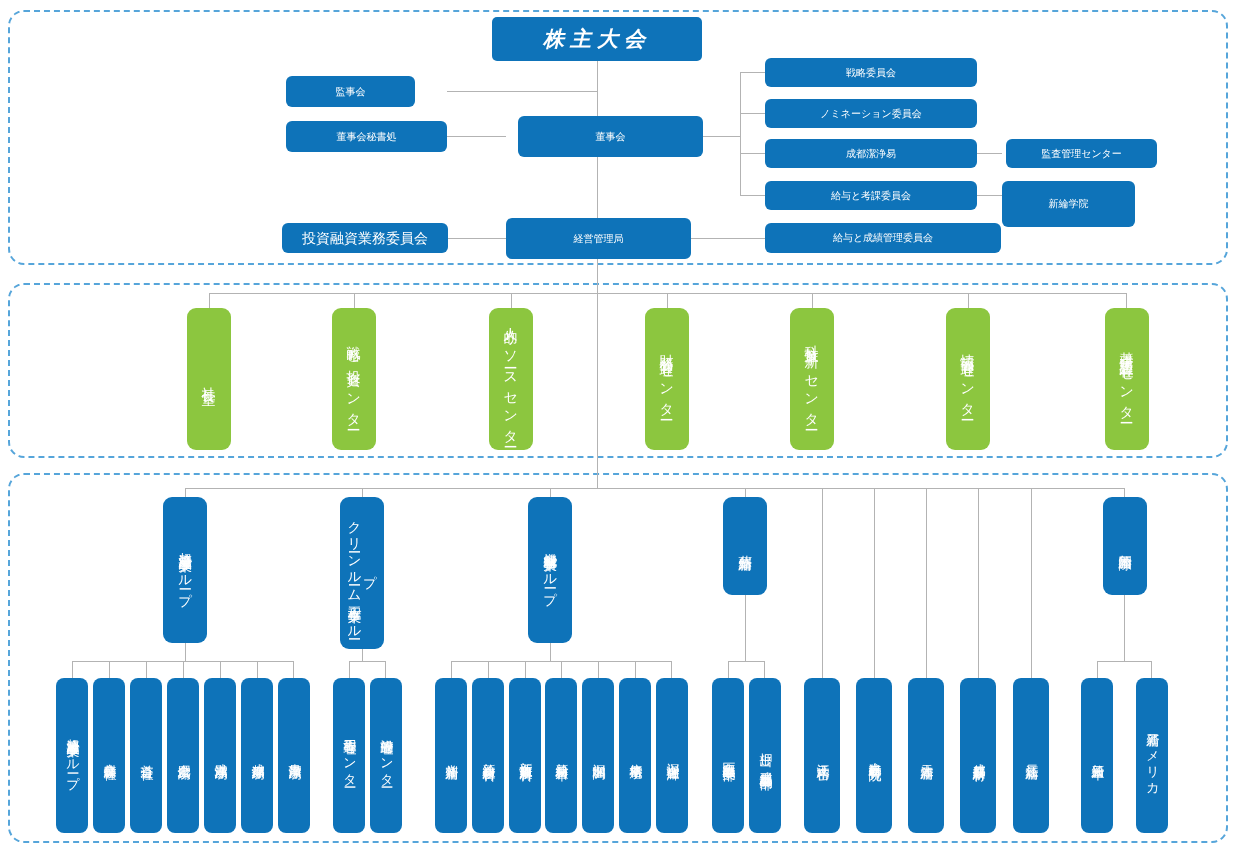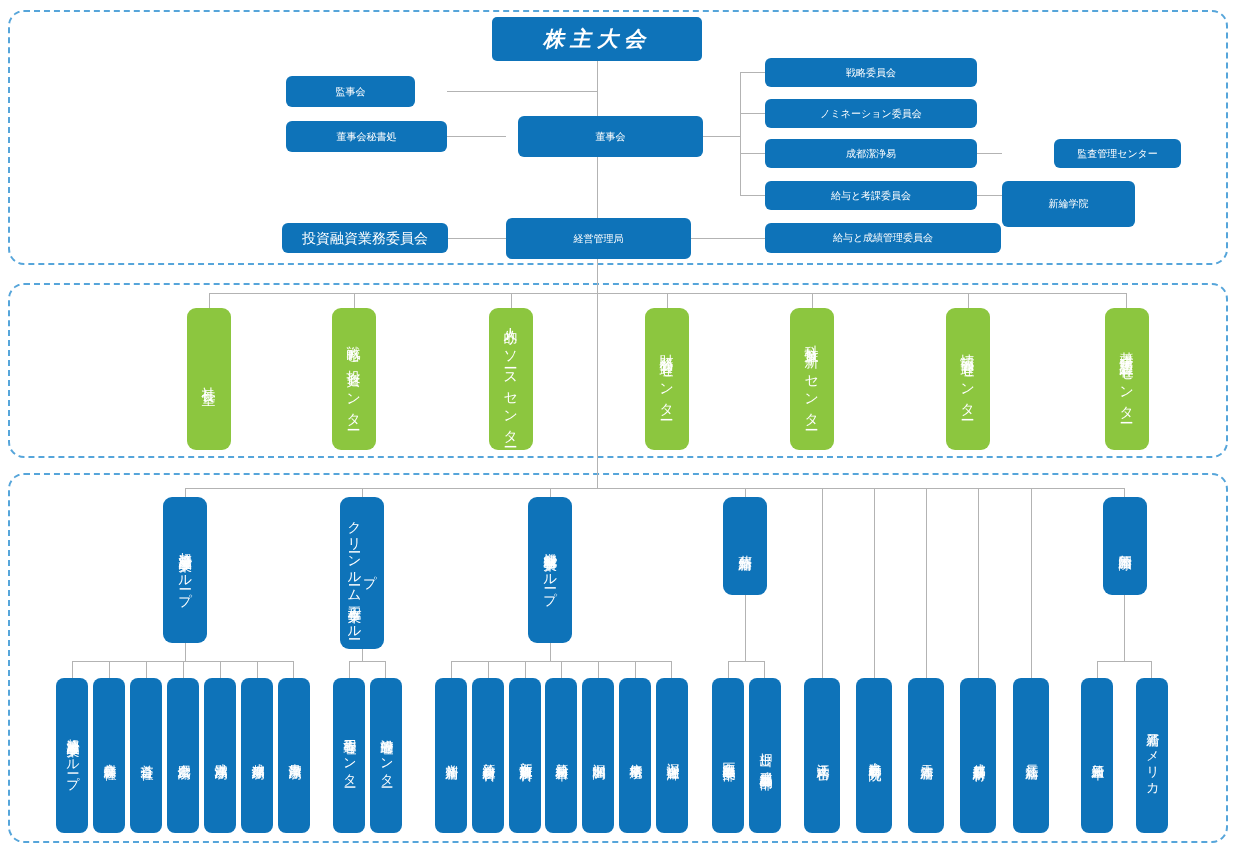--- a/index.html
+++ b/index.html
@@ -70,21 +70,21 @@
     </div>
   <div class="node h" style="left:765px;top:99px;width:212px;height:29px">
       <span>ノミネーション委員会</span>
     </div>
   <div class="node h" style="left:765px;top:139px;width:212px;height:29px">
       <span>成都潔浄易</span>
     </div>
   <div class="node h" style="left:765px;top:181px;width:212px;height:29px">
       <span>給与と考課委員会</span>
     </div>
-  <div class="node h" style="left:1054px;top:139px;width:127px;height:29px">
+  <div class="node h" style="left:1006px;top:139px;width:151px;height:29px">
       <span>監査管理センター</span>
     </div>
   <div class="node h" style="left:1002px;top:181px;width:133px;height:46px">
       <span>新綸学院</span>
     </div>
   <div class="node h" style="left:282px;top:223px;width:166px;height:30px;font-size:14px">
       <span>投資融資業務委員会</span>
     </div>
   <div class="node h" style="left:506px;top:218px;width:185px;height:41px">
       <span>経営管理局</span>

